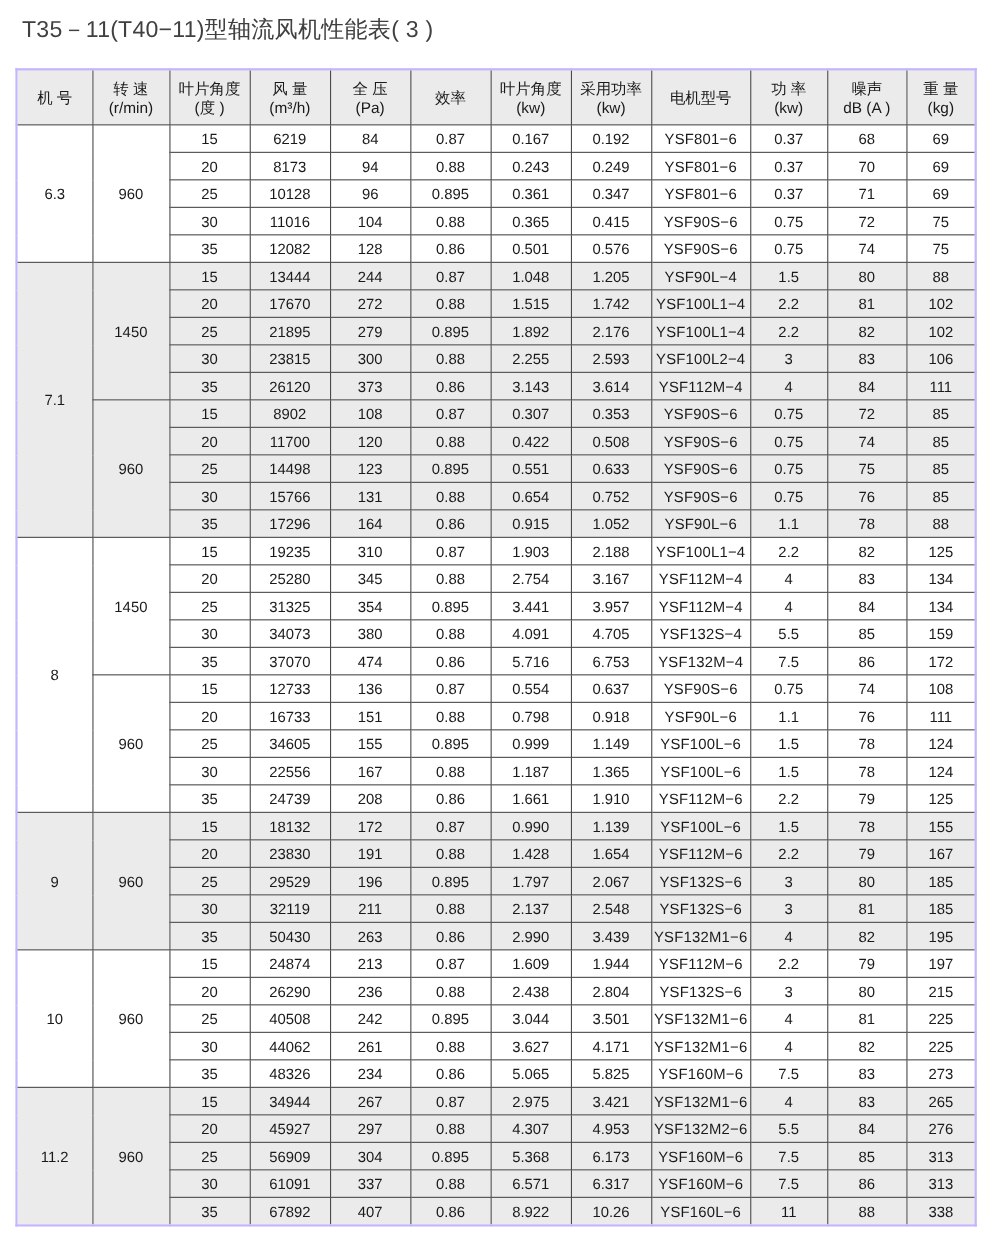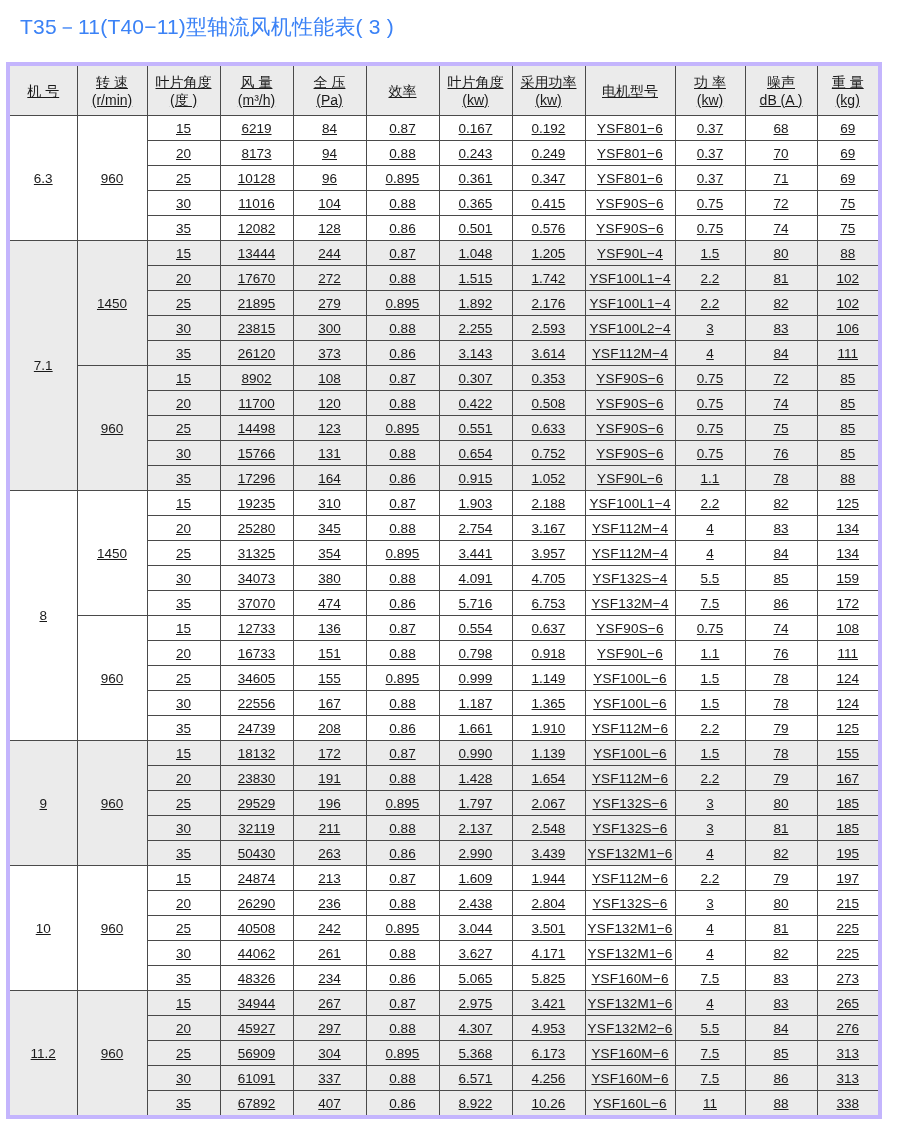--- a/index.html
+++ b/index.html
@@ -1,20 +1,20 @@
 <!DOCTYPE html>
 <html><head>
 <meta charset="utf-8">
 <style>
   html, body { margin:0; padding:0; background:#ffffff; }
   body { width:900px; height:1126px; position:relative; overflow:hidden;
          font-family: "Liberation Sans", "DejaVu Sans", sans-serif; color:#1a1a1a; }
-  .title { position:absolute; left:20px; top:13px; font-size:21px; letter-spacing:0.2px; color:#3b82f6; white-space:nowrap; }
-  table.perf { position:absolute; left:6px; top:62px; width:872px; border-collapse:collapse;
-               table-layout:fixed; border:4px solid #c4b5fd;text-decoration:underline; }
+  .title { position:absolute; left:20px; top:13px; font-size:21px; letter-spacing:0.2px; color:#404040; white-space:nowrap; }
+  table.perf { position:absolute; left:14px; top:62px; width:872px; border-collapse:collapse;
+               table-layout:fixed; border:2px solid #c4b5fd; }
   table.perf td, table.perf th { border:1px solid #4a4a4a; text-align:center; vertical-align:middle;
                padding:0; font-size:13.5px; font-weight:normal; overflow:hidden; white-space:nowrap; }
   table.perf thead th { height:49px; background:#ebebeb; line-height:18px; font-size:14px; }
   table.perf tbody td { height:24px; }
   .motor { font-size:13px; letter-spacing:0.2px; }
   .g-gray td { background:#ebebeb; }
   .g-white td { background:#ffffff; }
   .hl1 { display:block; }
   .hl2 { display:block; }
 </style>
@@ -557,21 +557,21 @@
         <td>7.5</td>
         <td>85</td>
         <td>313</td>
       </tr>
       <tr class="g-gray">
         <td>30</td>
         <td>61091</td>
         <td>337</td>
         <td>0.88</td>
         <td>6.571</td>
-        <td>4.256</td>
+        <td>6.317</td>
         <td class="motor">YSF160M−6</td>
         <td>7.5</td>
         <td>86</td>
         <td>313</td>
       </tr>
       <tr class="g-gray">
         <td>35</td>
         <td>67892</td>
         <td>407</td>
         <td>0.86</td>

